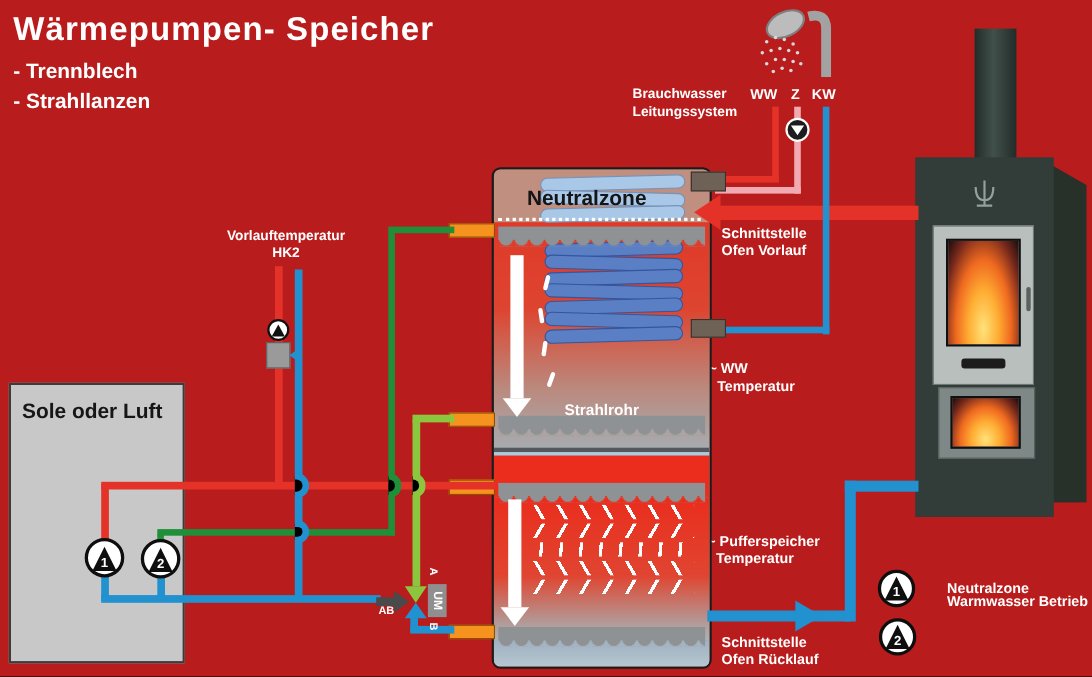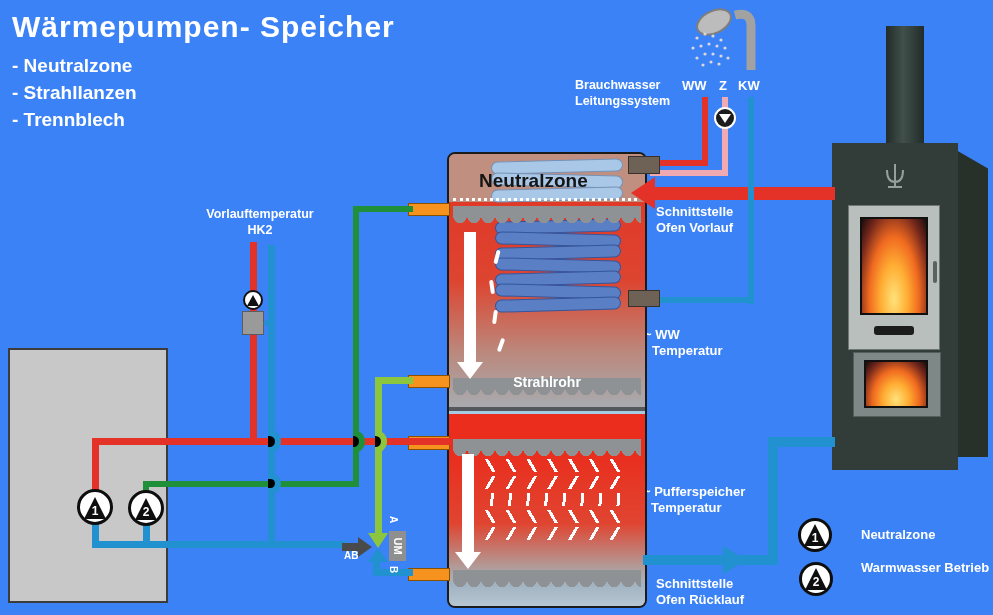--- a/index.html
+++ b/index.html
@@ -1,16 +1,16 @@
 <!DOCTYPE html>
 <html><head>
 <meta charset="utf-8">
 <style>
   html,body{margin:0;padding:0;background:#000;}
-  #stage{position:relative;width:993px;height:615px;background:#3b82f6;overflow:hidden;
+  #stage{position:relative;width:993px;height:615px;background:#b91c1c;overflow:hidden;
          font-family:"Liberation Sans","DejaVu Sans",sans-serif;}
   .abs{position:absolute;}
   
   #main-title{left:12px;top:10px;font-size:30px;color:#fff;font-weight:bold;letter-spacing:1px;}
   .bullet{font-size:19px;color:#fff;font-weight:bold;line-height:27px;white-space:nowrap;}
   
   .pipe{position:absolute;}
   .red{background:#e53228;} .pink{background:#f2aab2;} .blue{background:#2191d0;}
   .dgreen{background:#1f8f3a;} .bgreen{background:#8cc63e;}
   .stub{position:absolute;background:#f6921e;border:1px solid #8a5200;box-sizing:border-box;z-index:2;}
@@ -54,23 +54,22 @@
      border:2px solid #101010;box-sizing:border-box;}
   .legend-label{position:absolute;color:#fff;font-size:13px;font-weight:bold;white-space:nowrap;}
 </style>
 </head>
 <body>
 
 <div id="stage">
 
   <div id="main-title" class="abs">Wärmepumpen- Speicher</div>
   <div class="abs" style="left:12px;top:52px;">
-    <div class="bullet">- Neutralzone</div>
+    <div class="bullet">- Trennblech</div>
     <div class="bullet">- Strahllanzen</div>
-    <div class="bullet">- Trennblech</div>
   </div>
 
   <svg class="abs" style="left:683px;top:0;z-index:2;" width="80" height="72" viewBox="0 0 80 72">
     <path d="M68,70 V26 Q68,11 52,15" stroke="#a2a2a2" stroke-width="9" fill="none"></path>
     <ellipse cx="31" cy="22" rx="18" ry="11" fill="#bcbcbc" stroke="#7e7e7e" stroke-width="2" transform="rotate(-26 31 22)"></ellipse>
     <g fill="#d8d8d8">
       <circle cx="14" cy="38" r="1.6"></circle>
         <circle cx="22" cy="34" r="1.6"></circle>
         <circle cx="30" cy="36" r="1.6"></circle>
       <circle cx="38" cy="40" r="1.6"></circle>
@@ -123,20 +122,21 @@
          border-bottom:11px solid #111;margin-bottom:2px;"></div>
   </div>
   <div class="abs" style="left:242px;top:311px;width:22px;height:24px;background:#9a9a9a;border:1px solid #5c5c5c;
        box-sizing:border-box;z-index:5;"></div>
   <div class="abs" style="left:263px;top:316px;width:0;height:0;border-top:7px solid transparent;
        border-bottom:7px solid transparent;border-right:10px solid #2191d0;z-index:5;"></div>
 
   <div class="abs" style="left:8px;top:348px;width:160px;height:255px;background:#c8c8c8;
        border:2px solid #3c3c3c;box-sizing:border-box;z-index:1;">
     <div style="position:absolute;left:10px;top:12px;color:#161616;font-size:19px;font-weight:bold;line-height:25px;">
+      <div>Sole oder Luft</div>
     </div>
   </div>
 
   <div class="pipe red" style="left:92px;top:440px;width:7px;height:55px;z-index:3;"></div>
   <div class="pipe red" style="left:92px;top:438px;width:358px;height:7px;z-index:3;"></div>
   <div class="pipe dgreen" style="left:143px;top:486px;width:6px;height:9px;z-index:3;"></div>
   <div class="pipe dgreen" style="left:143px;top:481px;width:216px;height:6px;z-index:3;"></div>
   <div class="pipe dgreen" style="left:353px;top:211px;width:6px;height:276px;z-index:3;"></div>
   <div class="pipe dgreen" style="left:353px;top:206px;width:60px;height:6px;z-index:3;"></div>
   <div class="pipe blue" style="left:92px;top:520px;width:7px;height:26px;z-index:3;"></div>
@@ -194,21 +194,21 @@
     <div class="coil dark" style="left:46px;top:105px;width:124px;height:11px;transform:rotate(1.6deg);"></div>
     <div class="coil dark" style="left:46px;top:118px;width:124px;height:11px;transform:rotate(-1.6deg);"></div>
     <div class="coil dark" style="left:46px;top:131px;width:124px;height:11px;transform:rotate(1.6deg);"></div>
     <div class="coil dark" style="left:46px;top:144px;width:124px;height:11px;transform:rotate(-1.6deg);"></div>
     <div class="warrow-shaft" style="left:15px;top:78px;width:12px;height:130px;"></div>
     <div class="warrow-head" style="left:8px;top:208px;"></div>
     <div class="dash" style="left:46px;top:96px;transform:rotate(14deg);"></div>
     <div class="dash" style="left:41px;top:126px;transform:rotate(-8deg);"></div>
     <div class="dash" style="left:44px;top:156px;transform:rotate(8deg);"></div>
     <div class="dash" style="left:50px;top:184px;transform:rotate(20deg);"></div>
-    <div class="abs" style="left:0;top:220px;width:196px;text-align:center;color:#fff;font-size:14px;font-weight:bold;z-index:5;">Strahlrohr</div>
+    <div class="abs" style="left:0;top:210px;width:196px;text-align:center;color:#fff;font-size:14px;font-weight:bold;z-index:5;">Strahlrohr</div>
     <div class="graybar" style="top:224px;"></div>
     <div class="abs" style="left:0;top:253px;width:196px;height:4px;background:#54585c;z-index:3;"></div>
     <div class="abs" style="left:0;top:257px;width:196px;height:3px;background:#a8cbe4;z-index:3;"></div>
 
     <div class="tsec" style="top:260px;height:38px;background:#ea2d1d;"></div>
     <div class="graybar" style="top:285px;"></div>
     <div class="tsec" style="top:298px;height:130px;background:linear-gradient(180deg,#ea2d1d 0%,#e04531 55%,#b29a97 88%,#a9b2ba 100%);"></div>
     <div class="hatch" style="top:305px;background:repeating-linear-gradient(60deg,transparent 0 8px,#fff 8px 11px,transparent 11px 18px);"></div>
     <div class="hatch" style="top:322px;background:repeating-linear-gradient(120deg,transparent 0 8px,#fff 8px 11px,transparent 11px 18px);"></div>
     <div class="hatch" style="top:339px;background:repeating-linear-gradient(95deg,transparent 0 8px,#fff 8px 11px,transparent 11px 18px);"></div>
@@ -256,21 +256,21 @@
 
   <div class="pump" style="left:798px;top:518px;width:34px;height:34px;">
     <div class="tri"></div>
     <div class="num">1</div>
   </div>
   <div class="legend-label" style="left:861px;top:527px;">Neutralzone</div>
   <div class="pump" style="left:799px;top:562px;width:34px;height:34px;">
     <div class="tri"></div>
     <div class="num">2</div>
   </div>
-  <div class="legend-label" style="left:861px;top:560px;">Warmwasser Betrieb</div>
+  <div class="legend-label" style="left:861px;top:539px;">Warmwasser Betrieb</div>
 
   <div id="chimney" class="abs"></div>
   <div id="stove-side" class="abs"></div>
   <div id="stove-body" class="abs">
     <svg style="position:absolute;left:50px;top:18px;" width="26" height="30" viewBox="0 0 26 30">
       <path d="M13,3 V26 M5,9 C5,19 9,21 13,21 M21,9 C21,19 17,21 13,21 M6,26 H20" stroke="#94a09b" stroke-width="2" fill="none"></path>
     </svg>
     <div class="window-frame" style="left:16px;top:62px;width:92px;height:145px;">
       <div class="fire" style="left:11px;top:11px;width:68px;height:98px;"></div>
       <div class="abs" style="left:25px;top:120px;width:40px;height:9px;background:#1c1c1c;border-radius:3px;"></div>

